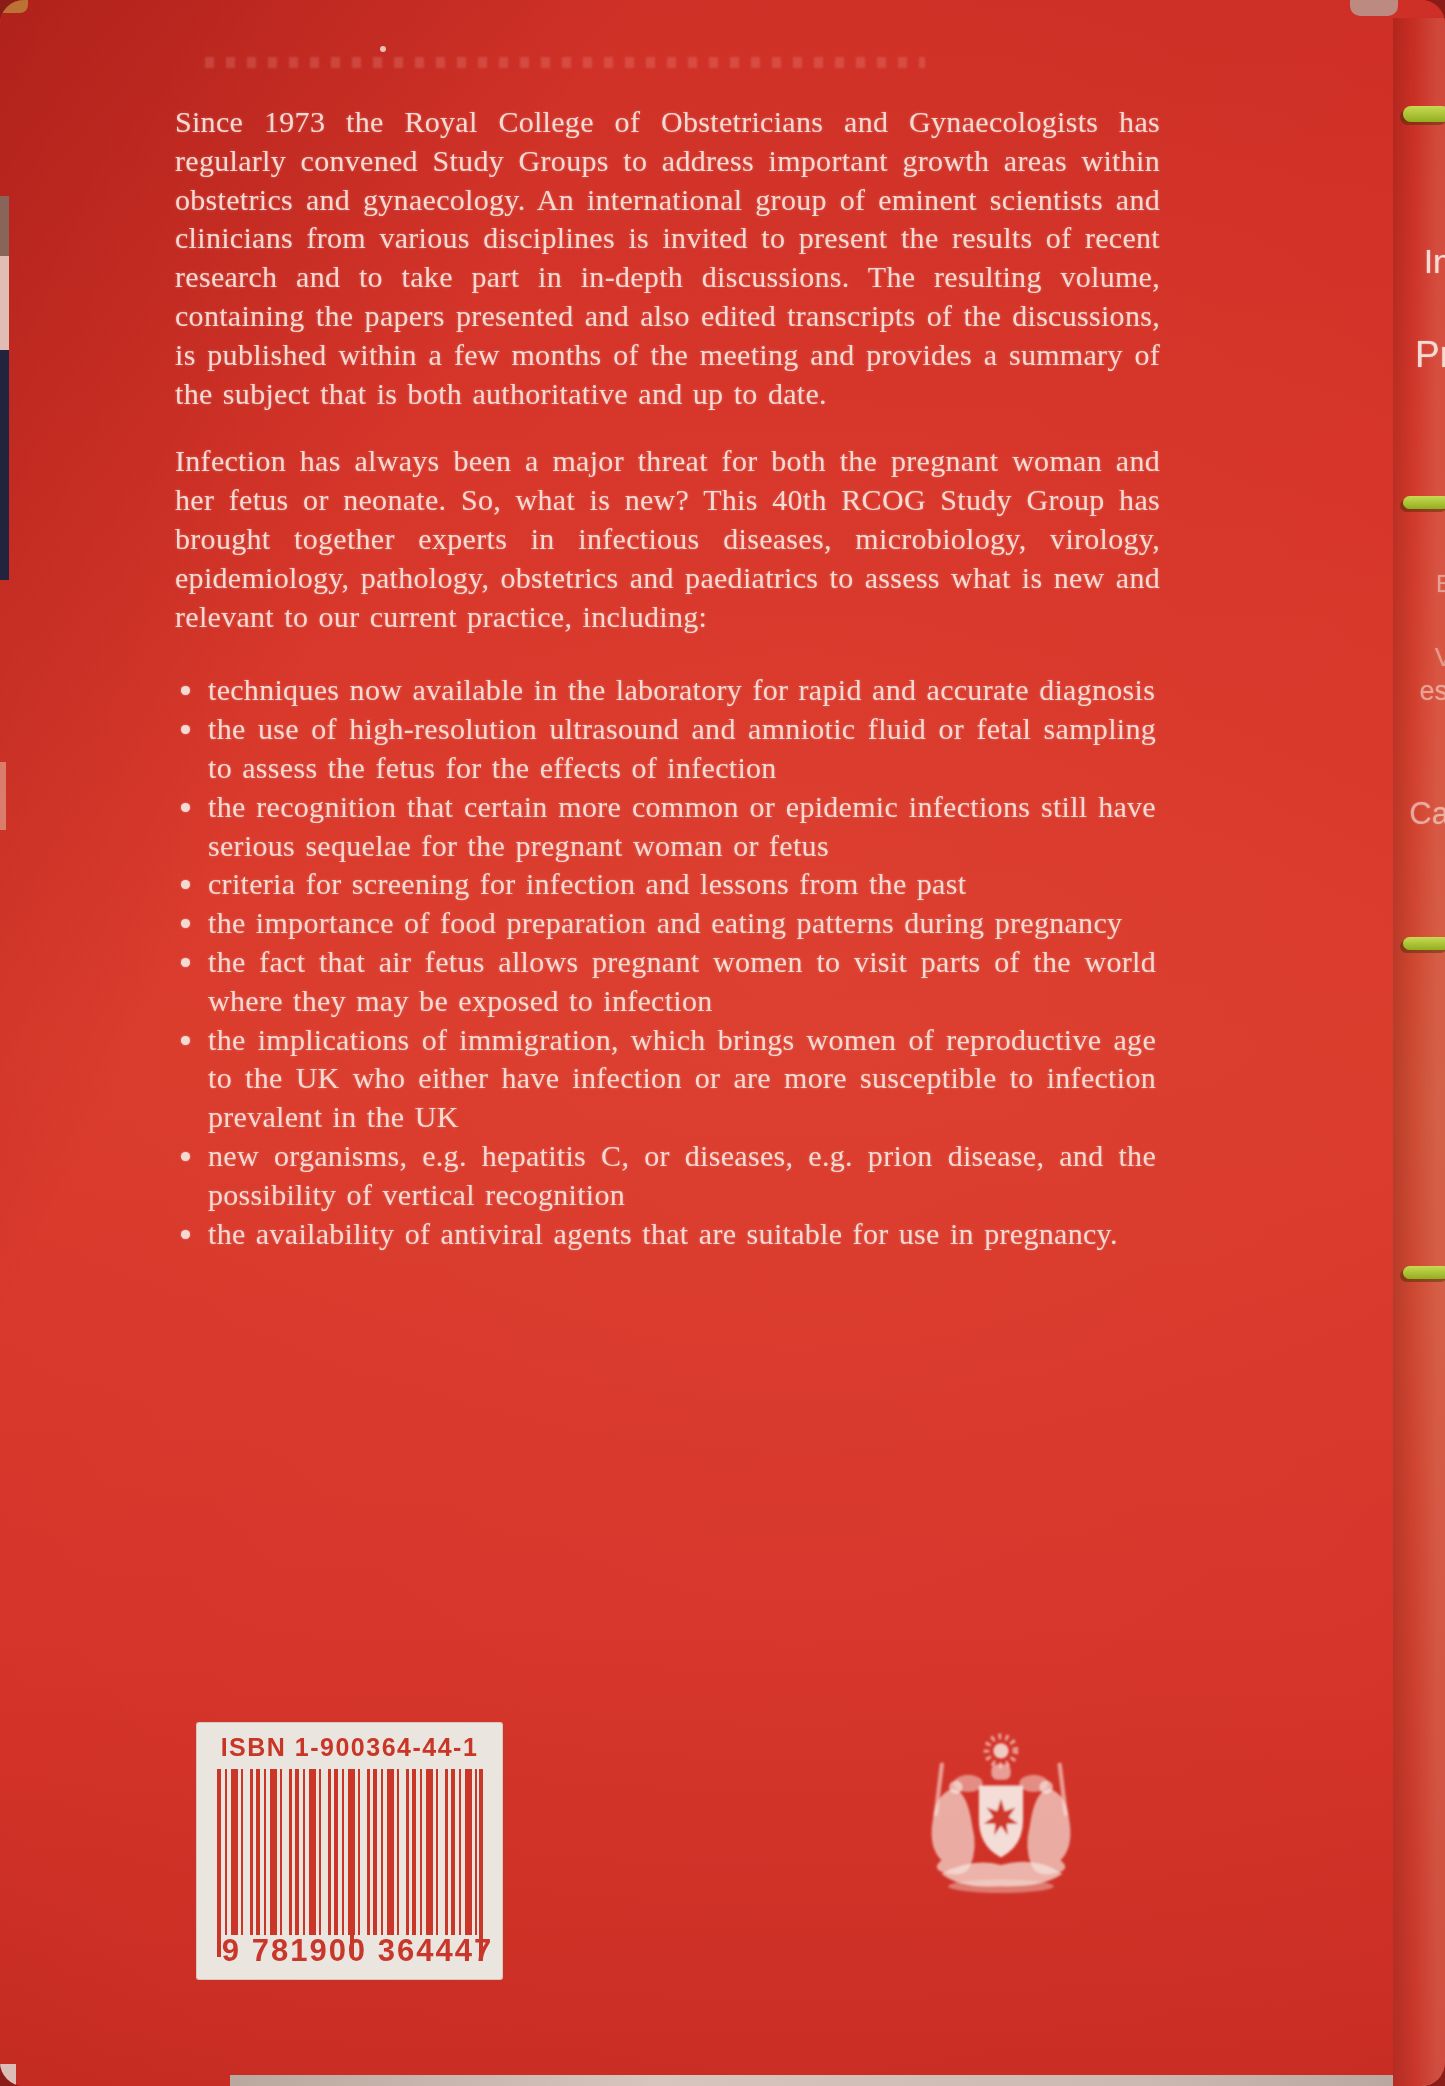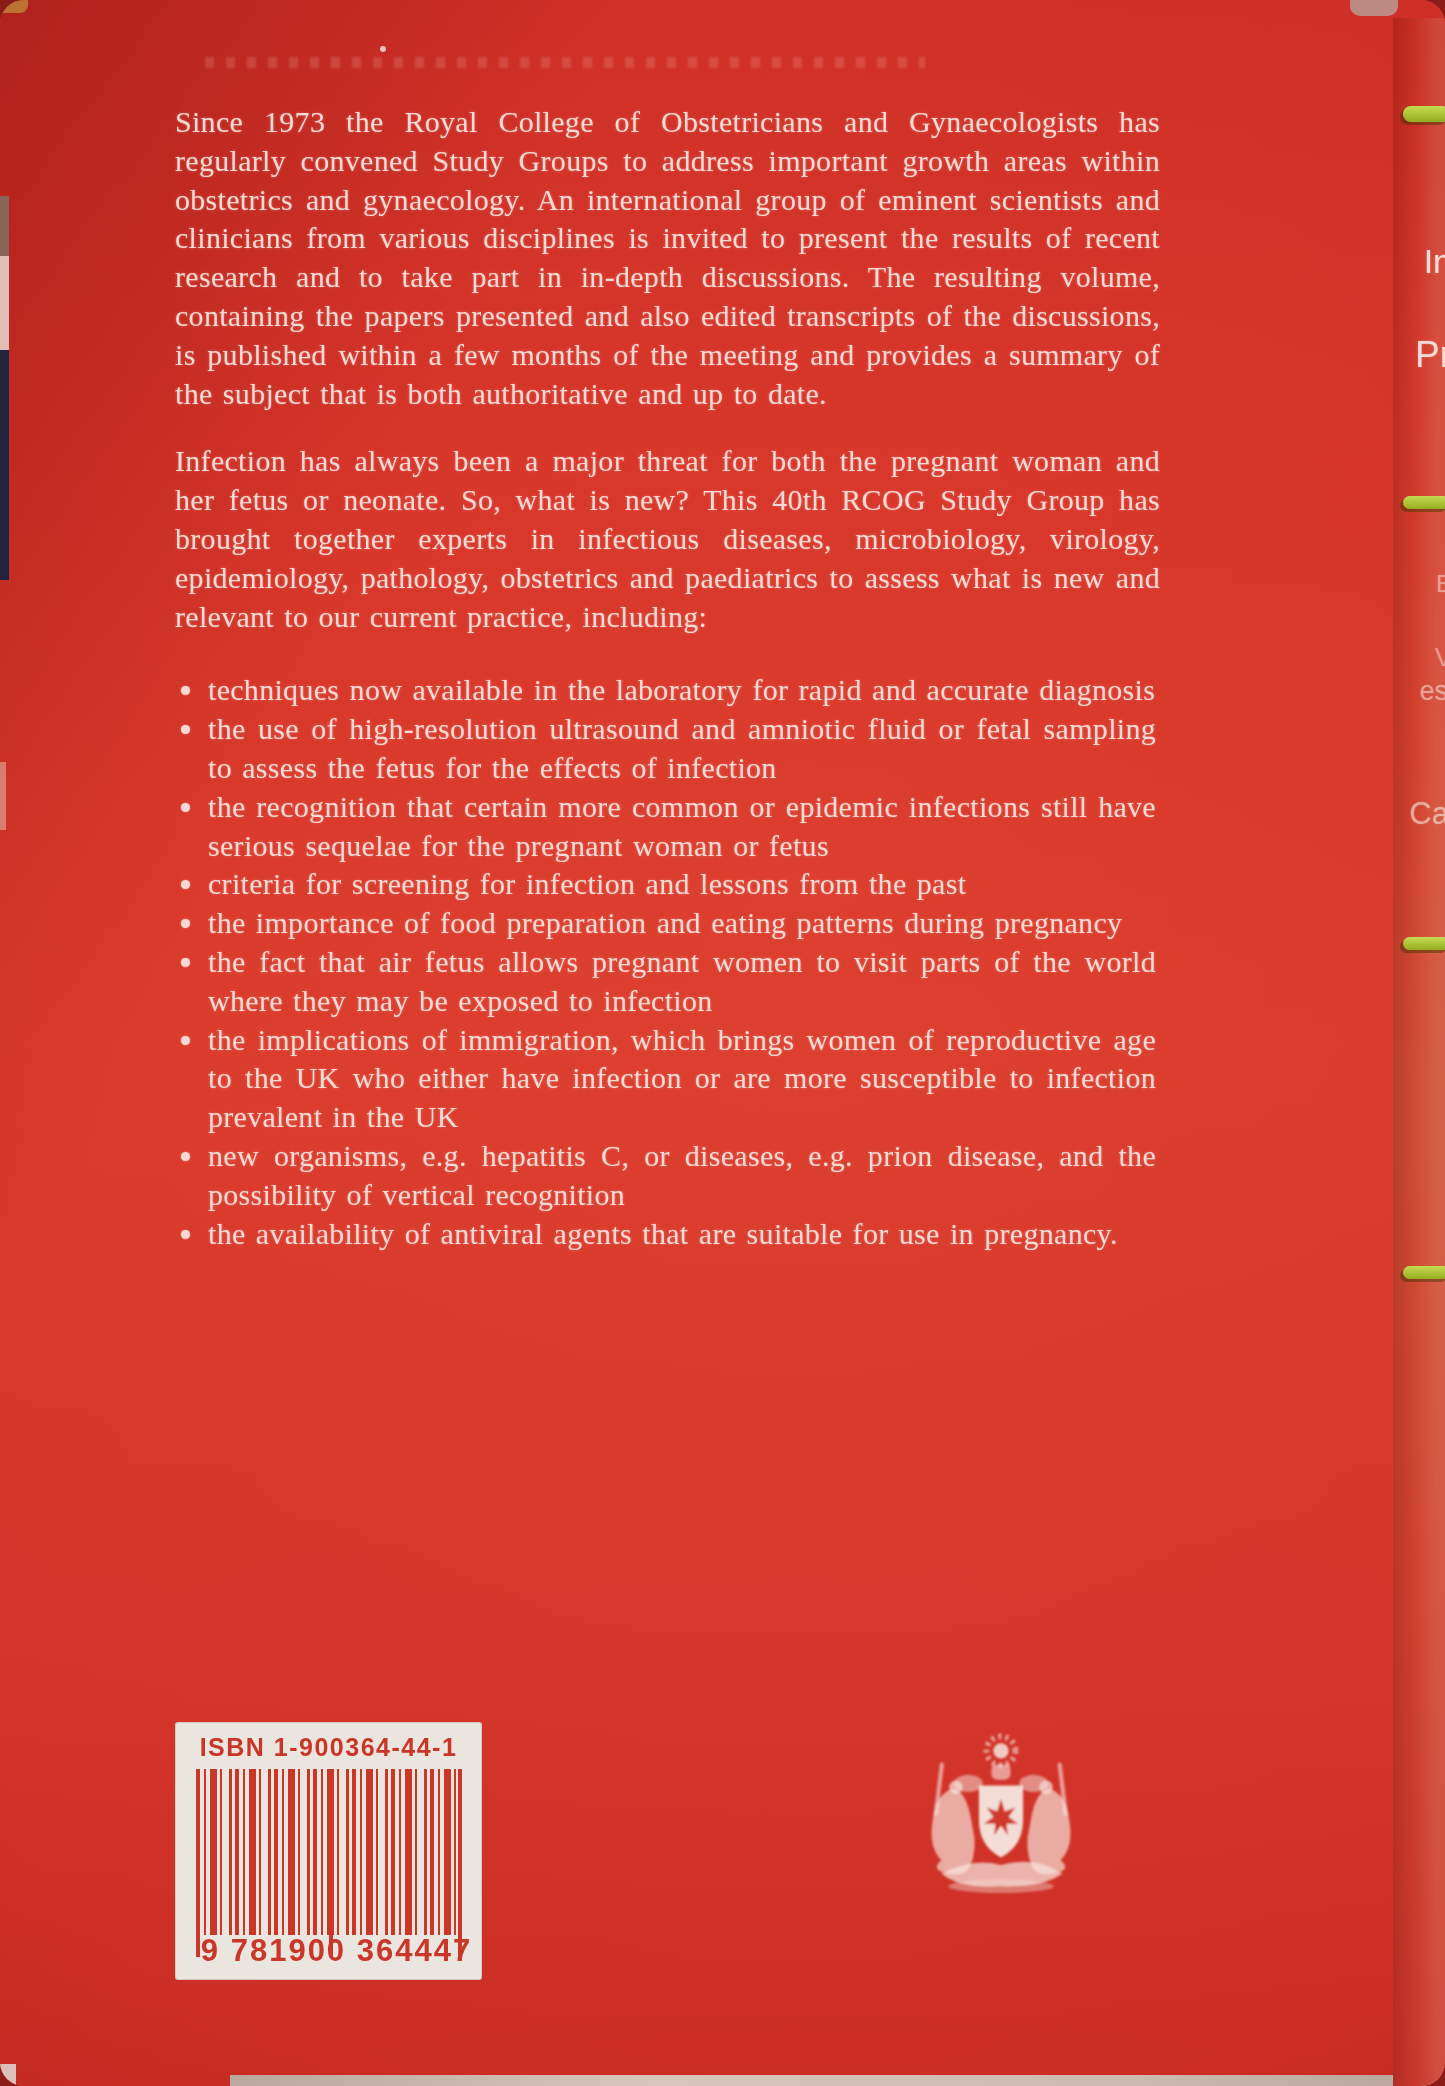--- a/index.html
+++ b/index.html
@@ -19,21 +19,21 @@
   .content{position:absolute;left:175px;top:103px;width:985px;color:#f5dad3;
     font-size:30px;line-height:38.8px;letter-spacing:.3px;word-spacing:2.5px;
     text-shadow:0 0 3px rgba(255,215,205,.35);}
   .content p{margin:0 0 29px 0;text-align:justify;}
   .content p.closing{margin-top:4px;}
   .content ul{list-style:none;margin:35px 4px 33px 0;padding:0;font-family:Liberation Serif, serif;}
   .content li{position:relative;padding-left:33px;margin:0;text-align:justify;}
   .content li::before{content:"";position:absolute;left:6px;top:15px;width:9px;height:9px;
     border-radius:50%;background:#f5dad3;box-shadow:0 0 2px rgba(255,220,210,.6);}
   
-  .isbn-box{position:absolute;left:175px;top:1722px;width:307px;height:258px;
+  .isbn-box{position:absolute;left:196px;top:1722px;width:307px;height:258px;
     background:#eae5de;border-radius:3px;box-shadow:0 0 0 1px rgba(120,20,10,.15) inset;}
   .isbn-label{margin-top:11px;text-align:center;color:#c93527;
     font-family:"Liberation Sans",sans-serif;font-weight:bold;font-size:25px;letter-spacing:1.5px;}
   .barcode{position:relative;width:266px;height:166px;margin:7px auto 0;
     background:repeating-linear-gradient(90deg,
       #ca3628 0 4px, #eae5de 4px 8px,
       #ca3628 8px 10px, #eae5de 10px 14px,
       #ca3628 14px 21px, #eae5de 21px 24px,
       #ca3628 24px 26px, #eae5de 26px 33px,
       #ca3628 33px 36px, #eae5de 36px 39px);}

